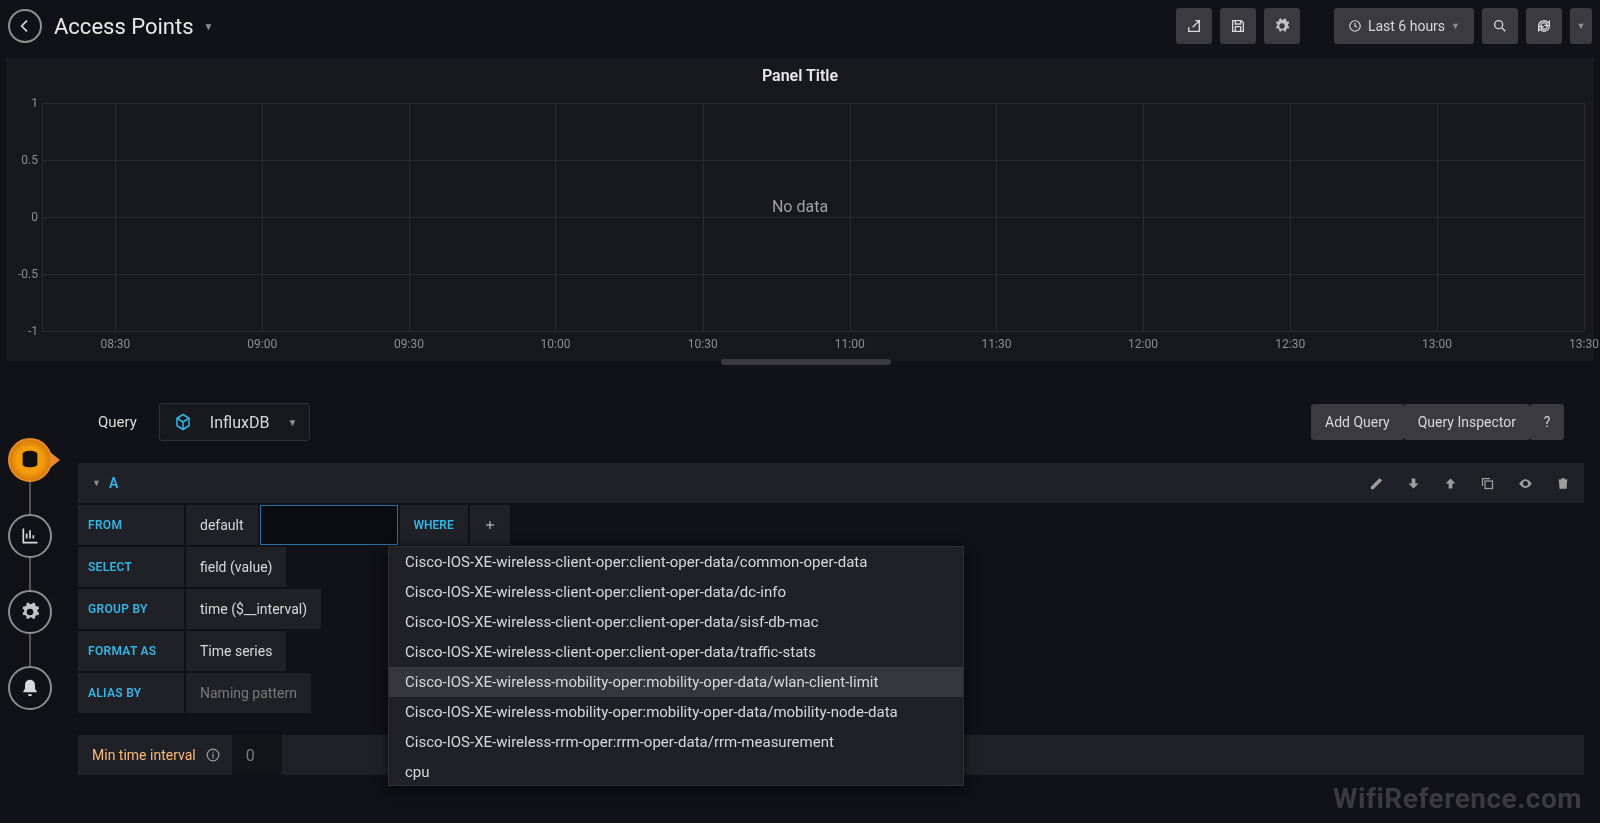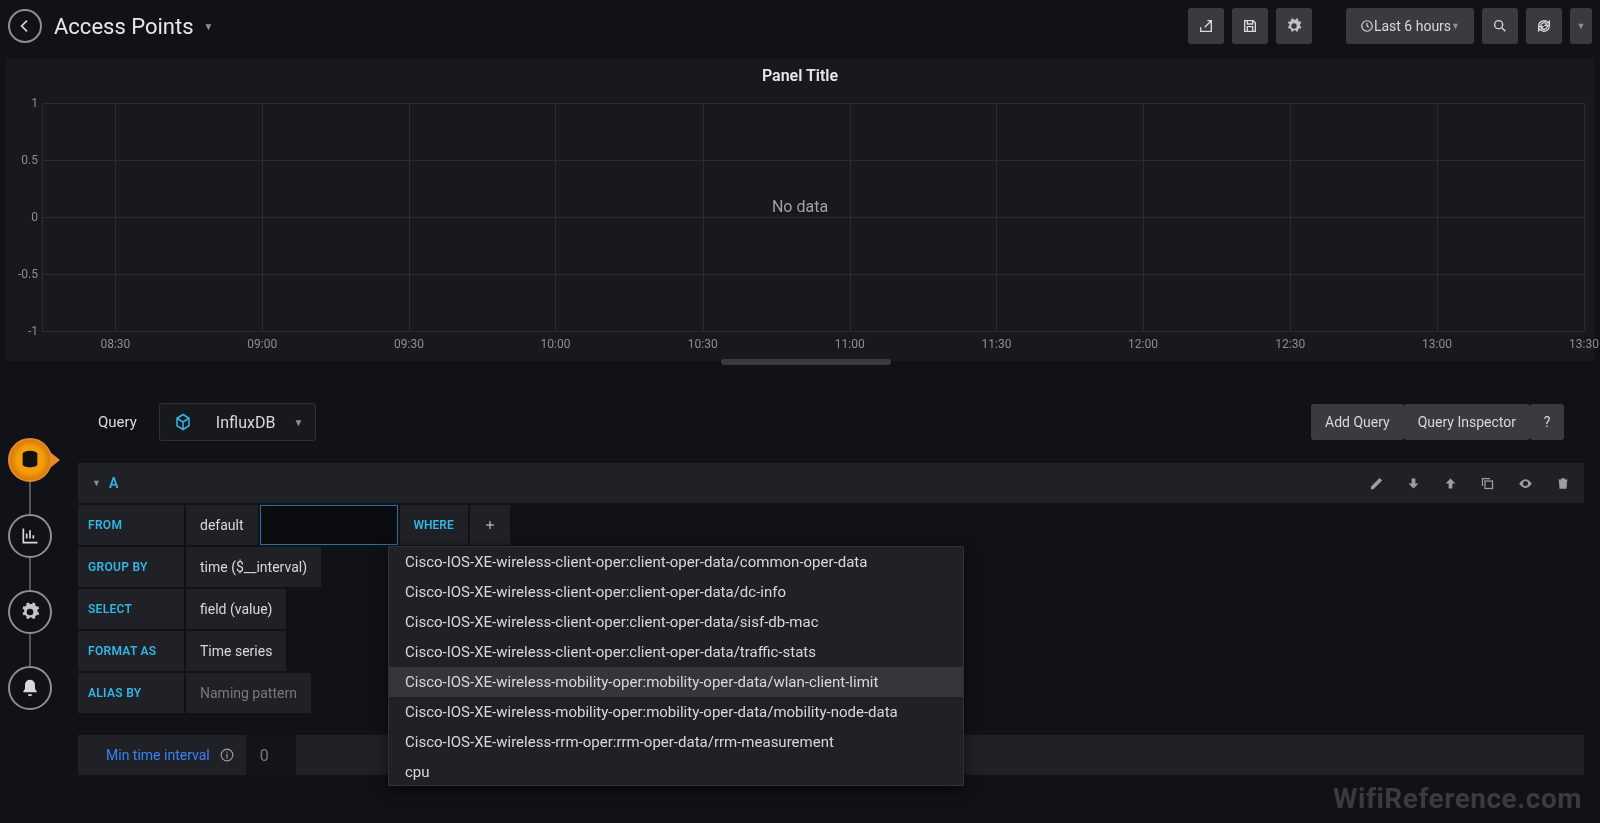--- a/index.html
+++ b/index.html
@@ -3,37 +3,37 @@
 <meta charset="utf-8">
 <style>
 * { margin:0; padding:0; box-sizing:border-box; font-family:-apple-system,BlinkMacSystemFont,"Segoe UI",Roboto,Helvetica,Arial,sans-serif; }
 body { background:#111217; color:#d8d9da; width:1600px; height:823px; overflow:hidden; position:relative; }
 .header { display:flex; align-items:center; height:52px; padding:0 8px; }
 .back-btn { width:34px; height:34px; border:2px solid #8e8e8e; border-radius:50%; display:flex; align-items:center; justify-content:center; margin-right:12px; cursor:pointer; }
 .title { font-size:22px; color:#e8e8e8; display:flex; align-items:center; }
 .title-caret { margin-left:10px; font-size:10px; color:#8e8e8e; }
 .header-right { margin-left:auto; display:flex; gap:8px; align-items:center; }
 .hdr-btn { background:#3a3a3f; height:36px; min-width:36px; display:flex; align-items:center; justify-content:center; border-radius:3px; cursor:pointer; padding:0 10px; }
-.hdr-btn.wide { padding:0 14px; }
+.hdr-btn.wide { padding:0 14px; gap:6px; }
 .panel { margin:6px 6px 0 6px; background:#18191d; }
 .panel-title { text-align:center; font-weight:600; padding:8px 0; color:#e8e8e8; }
 .chart-area { position:relative; height:268px; }
 .chart-grid { position:absolute; left:36px; right:10px; top:10px; bottom:30px; border:0 solid #2c2c2c; }
 .y-labels { position:absolute; left:0; top:10px; bottom:30px; width:36px; font-size:12px; color:#8e8e8e; }
 .y-lab { position:absolute; right:4px; transform:translateY(-50%); }
 .h-line { position:absolute; left:0; right:0; border-top:1px solid #2c2c2c; }
 .v-line { position:absolute; top:0; bottom:0; border-left:1px solid #2c2c2c; }
 .x-labels { position:absolute; left:36px; right:10px; bottom:6px; height:18px; font-size:12px; color:#8e8e8e; }
 .x-lab { position:absolute; transform:translateX(-50%); }
 .no-data { position:absolute; left:50%; top:42%; transform:translate(-50%,-50%); color:#a0a0a0; font-size:16px; }
 .scrub { position:absolute; left:45%; bottom:-4px; height:6px; width:170px; background:#3a3a3f; border-radius:3px; }
 .editor { margin-top:30px; margin-left:78px; margin-right:16px; background:#111217; }
 .editor-header { display:flex; align-items:center; padding:12px 20px 14px 20px; }
 .query-label { font-size:15px; color:#dcdcdc; margin-right:22px; }
-.ds-select { background:#18191d; border:1px solid #2f2f35; height:38px; display:flex; align-items:center; padding:0 40px 0 14px; border-radius:3px; position:relative; cursor:pointer; gap:24px; }
+.ds-select { background:#18191d; border:1px solid #2f2f35; height:38px; display:flex; align-items:center; padding:0 40px 0 14px; border-radius:3px; position:relative; cursor:pointer; gap:18px; }
 .ds-caret { position:absolute; right:12px; font-size:10px; color:#8e8e8e; }
 .editor-actions { margin-left:auto; display:flex; }
 .act-btn { background:#3a3a3f; height:36px; padding:0 14px; display:flex; align-items:center; border-radius:3px; cursor:pointer; font-size:14px; }
 .act-btn.icon { padding:0; width:34px; justify-content:center; }
 .side-tabs { position:absolute; left:0; top:422px; display:flex; flex-direction:column; align-items:center; gap:0; }
 .side-line { position:absolute; left:29px; top:22px; bottom:22px; width:2px; background:#555; z-index:0; }
 .side-tab { width:44px; height:44px; border:2px solid #8e8e8e; border-radius:50%; background:#111217; display:flex; align-items:center; justify-content:center; margin:16px 8px; position:relative; z-index:1; cursor:pointer; }
 .side-tab.active { border-color:#e78b27; background:radial-gradient(circle,#f59e0b 0%,#f59e0b 45%,#b45309 100%); }
 .side-tab.active::after { content:''; position:absolute; right:-10px; top:50%; transform:translateY(-50%); border-left:10px solid #e78b27; border-top:8px solid transparent; border-bottom:8px solid transparent; }
 .query-row-hdr { background:#1f2126; display:flex; align-items:center; height:40px; padding:0 14px; margin:8px 0 0 0; }
@@ -45,21 +45,21 @@
 .builder-row { display:flex; height:40px; margin-bottom:2px; }
 .kw-cell { background:#1f2126; width:106px; min-width:106px; display:flex; align-items:center; padding-left:10px; color:#33b5e5; font-size:12px; font-weight:600; letter-spacing:.3px; }
 .seg { background:#1f2126; display:flex; align-items:center; padding:0 14px; margin-left:2px; font-size:14px; color:#d8d9da; }
 .seg.kw { color:#33b5e5; font-size:12px; font-weight:600; }
 .seg.input { background:#0b0c10; border:1px solid #2b6fa8; min-width:138px; }
 .seg.plus { cursor:pointer; }
 .dropdown { position:absolute; left:388px; top:546px; width:576px; background:#1f2126; border:1px solid #2f2f35; box-shadow:0 4px 12px rgba(0,0,0,.6); z-index:50; max-height:240px; overflow:hidden; }
 .dd-item { padding:6px 16px; font-size:15px; color:#d8d9da; cursor:pointer; }
 .dd-item.hover { background:#35363b; }
 .footer-row { display:flex; align-items:center; height:40px; background:#1f2126; margin-top:22px; padding:0; }
-.footer-label { padding:0 10px 0 28px; font-size:14px; color:#3b82f6; }
+.footer-label { padding:0 10px 0 14px; font-size:14px; color:#fdba74; }
 .info-icon { color:#9e9e9e; margin-right:10px; }
 .footer-input { background:#141519; height:40px; padding:0 14px; display:flex; align-items:center; min-width:50px; color:#7a7a7a; margin-left:2px; }
 .watermark { position:absolute; right:18px; bottom:8px; font-size:28px; font-weight:700; color:#3a3a3f; letter-spacing:.5px; }
 svg { display:block; }
 </style>
 </head>
 <body>
 
 <div class="header">
   <div class="back-btn">
@@ -241,26 +241,26 @@
       <div class="seg">default</div>
       <div class="seg input"></div>
       <div class="seg kw">WHERE</div>
       <div class="seg plus">
         <svg width="12" height="12" viewBox="0 0 24 24" fill="#d8d9da">
             <path d="M11 4h2v7h7v2h-7v7h-2v-7H4v-2h7z"></path>
           </svg>
       </div>
     </div>
     <div class="builder-row">
+      <div class="kw-cell">SELECT</div>
+      <div class="seg">field (value)</div>
+    </div>
+    <div class="builder-row">
       <div class="kw-cell">GROUP BY</div>
       <div class="seg">time ($__interval)</div>
-    </div>
-    <div class="builder-row">
-      <div class="kw-cell">SELECT</div>
-      <div class="seg">field (value)</div>
     </div>
     <div class="builder-row">
       <div class="kw-cell">FORMAT AS</div>
       <div class="seg">Time series</div>
     </div>
     <div class="builder-row">
       <div class="kw-cell">ALIAS BY</div>
       <div class="seg" style="color:#7a7a7a">Naming pattern</div>
     </div>
   </div>

